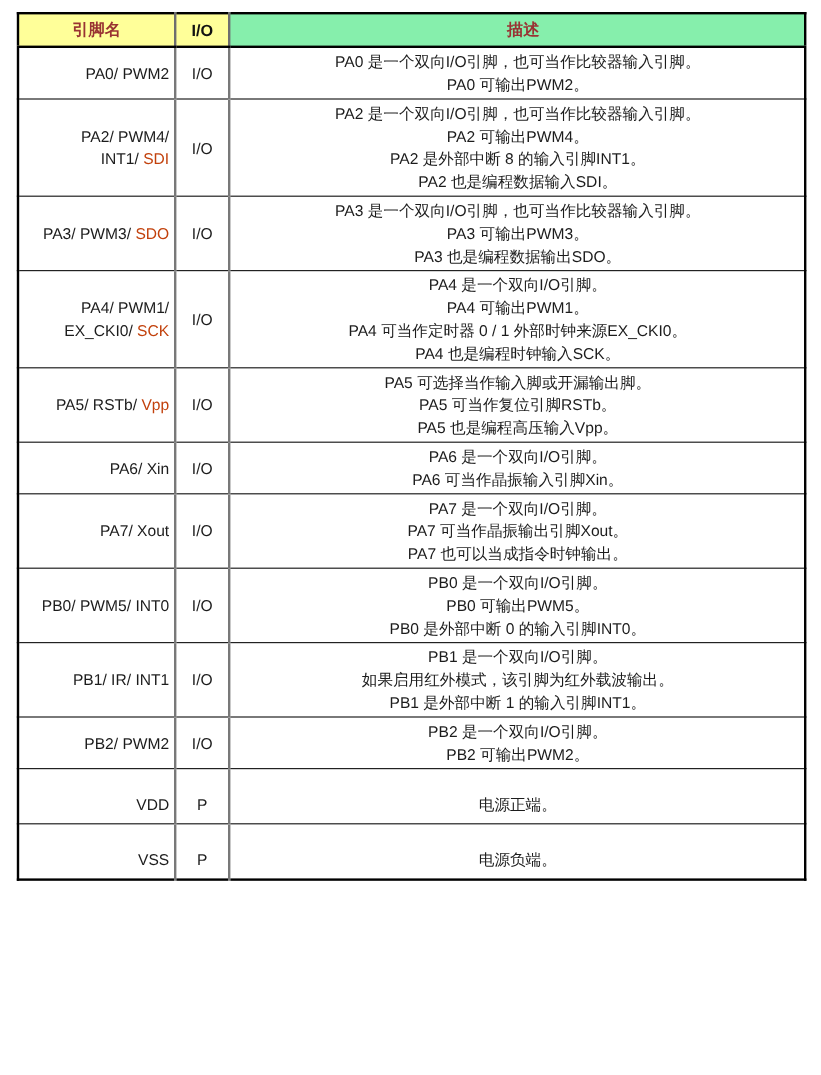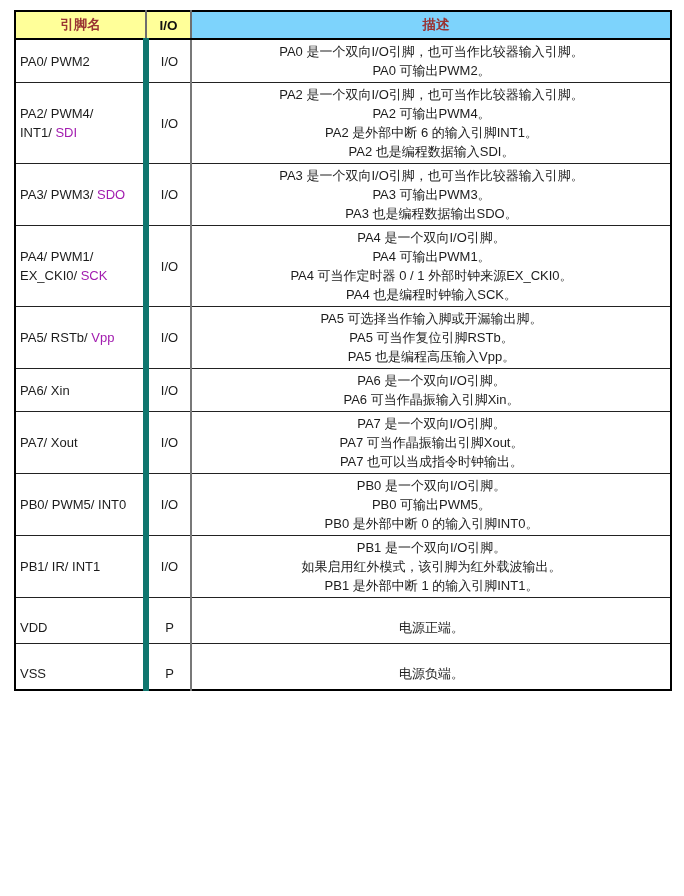--- a/index.html
+++ b/index.html
@@ -35,79 +35,79 @@
   td {
     font-size: 13px;
     line-height: 19px;
     color: #1c1c1c;
     border-top: 1px solid #222222;
     vertical-align: middle;
     padding: 2px 4px;
     word-wrap: break-word;
   }
   .pin-cell {
-    text-align: left;
-    border-right: 6px solid #0f766e;
+    text-align: right;
+    border-right: 1px solid #0f766e;
   }
   .io-cell {
     text-align: center;
     border-left: 2px solid #787878;
     border-right: 2px solid #787878;
   }
   th.col-pin, th.col-io {
     border-right: 2px solid #6e6e6e;
   }
   .desc-cell {
     text-align: center;
     padding: 2px 8px 2px 9px;
   }
   .power-row td {
     padding-top: 20px;
     padding-bottom: 6px;
   }
   .gray {
-    color: #a21caf;
+    color: #c2410c;
   }
   .desc-line {
     white-space: normal;
   }
 </style>
 </head>
 <body>
 
 <div class="page">
   <table class="pin-table">
     <colgroup>
       <col style="width:131px">
       <col style="width:45px">
       <col style="width:480px">
     </colgroup>
     <thead>
       <tr>
         <th class="col-pin" style="color: rgb(153, 51, 51); background: rgb(255, 255, 153);">引脚名</th>
         <th class="col-io" style="color: rgb(17, 17, 17); background: rgb(255, 255, 153);">I/O</th>
-        <th class="col-desc" style="color: rgb(153, 51, 51); background: #7dd3fc; padding-left: 12px;">描述</th>
+        <th class="col-desc" style="color: rgb(153, 51, 51); background: #86efac; padding-left: 12px;">描述</th>
       </tr>
     </thead>
     <tbody id="rows">
         <tr>
           <td class="pin-cell"><span>PA0/ PWM2</span></td>
           <td class="io-cell">I/O</td>
           <td class="desc-cell">
             <div class="desc-line">PA0 是一个双向I/O引脚，也可当作比较器输入引脚。</div>
             <div class="desc-line">PA0 可输出PWM2。</div>
           </td>
         </tr>
         <tr>
           <td class="pin-cell"><span>PA2/ PWM4/</span><br><span>INT1/ </span><span class="gray">SDI</span></td>
           <td class="io-cell">I/O</td>
           <td class="desc-cell">
             <div class="desc-line">PA2 是一个双向I/O引脚，也可当作比较器输入引脚。</div>
             <div class="desc-line">PA2 可输出PWM4。</div>
-            <div class="desc-line">PA2 是外部中断 6 的输入引脚INT1。</div>
+            <div class="desc-line">PA2 是外部中断 8 的输入引脚INT1。</div>
             <div class="desc-line">PA2 也是编程数据输入SDI。</div>
           </td>
         </tr>
         <tr>
           <td class="pin-cell"><span>PA3/ PWM3/ </span><span class="gray">SDO</span></td>
           <td class="io-cell">I/O</td>
           <td class="desc-cell">
             <div class="desc-line">PA3 是一个双向I/O引脚，也可当作比较器输入引脚。</div>
             <div class="desc-line">PA3 可输出PWM3。</div>
             <div class="desc-line">PA3 也是编程数据输出SDO。</div>
@@ -160,20 +160,28 @@
         </tr>
         <tr>
           <td class="pin-cell"><span>PB1/ IR/ INT1</span></td>
           <td class="io-cell">I/O</td>
           <td class="desc-cell">
             <div class="desc-line">PB1 是一个双向I/O引脚。</div>
             <div class="desc-line">如果启用红外模式，该引脚为红外载波输出。</div>
             <div class="desc-line">PB1 是外部中断 1 的输入引脚INT1。</div>
           </td>
         </tr>
+        <tr>
+          <td class="pin-cell"><span>PB2/ PWM2</span></td>
+          <td class="io-cell">I/O</td>
+          <td class="desc-cell">
+            <div class="desc-line">PB2 是一个双向I/O引脚。</div>
+            <div class="desc-line">PB2 可输出PWM2。</div>
+          </td>
+        </tr>
         <tr class="power-row">
           <td class="pin-cell"><span>VDD</span></td>
           <td class="io-cell">P</td>
           <td class="desc-cell">
             <div class="desc-line">电源正端。</div>
           </td>
         </tr>
         <tr class="power-row">
           <td class="pin-cell"><span>VSS</span></td>
           <td class="io-cell">P</td>

